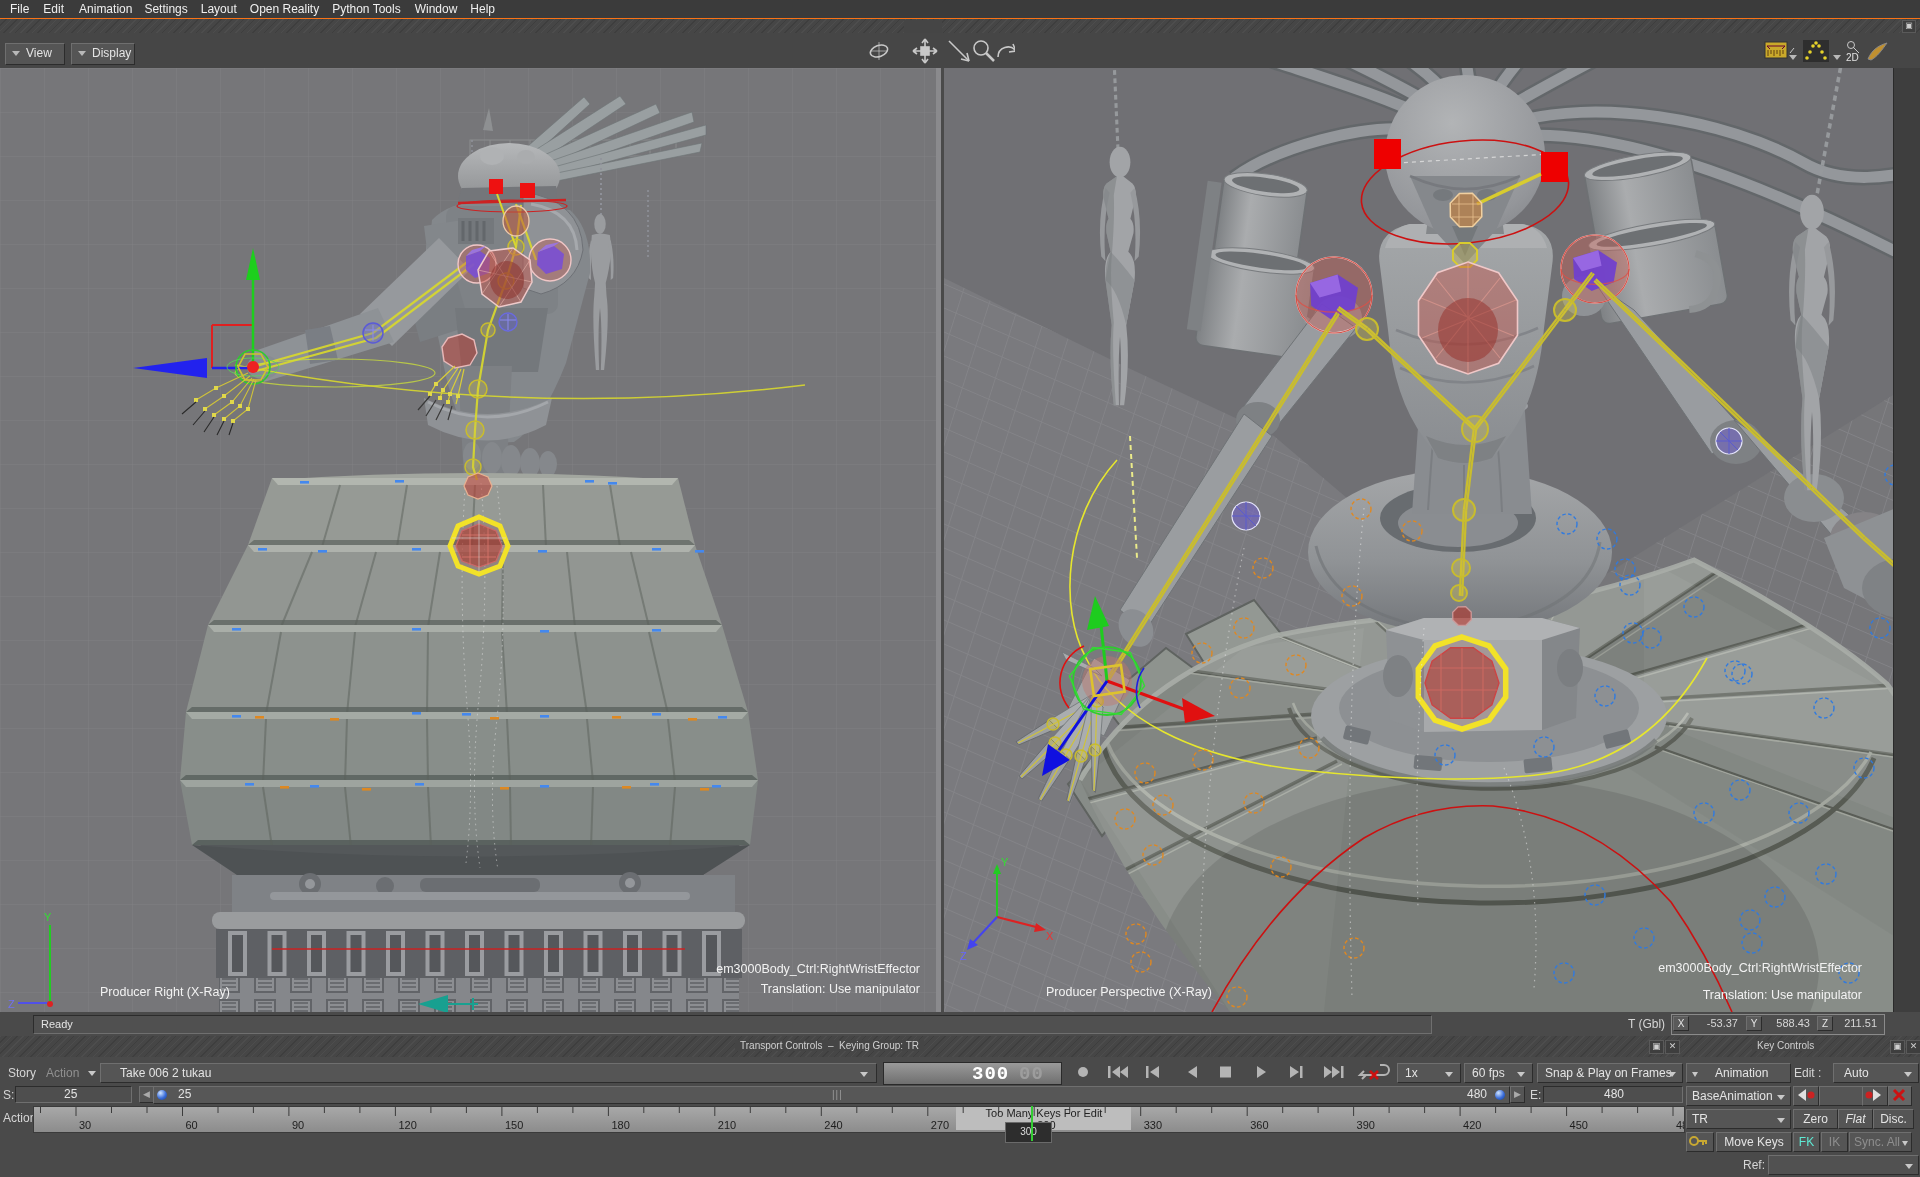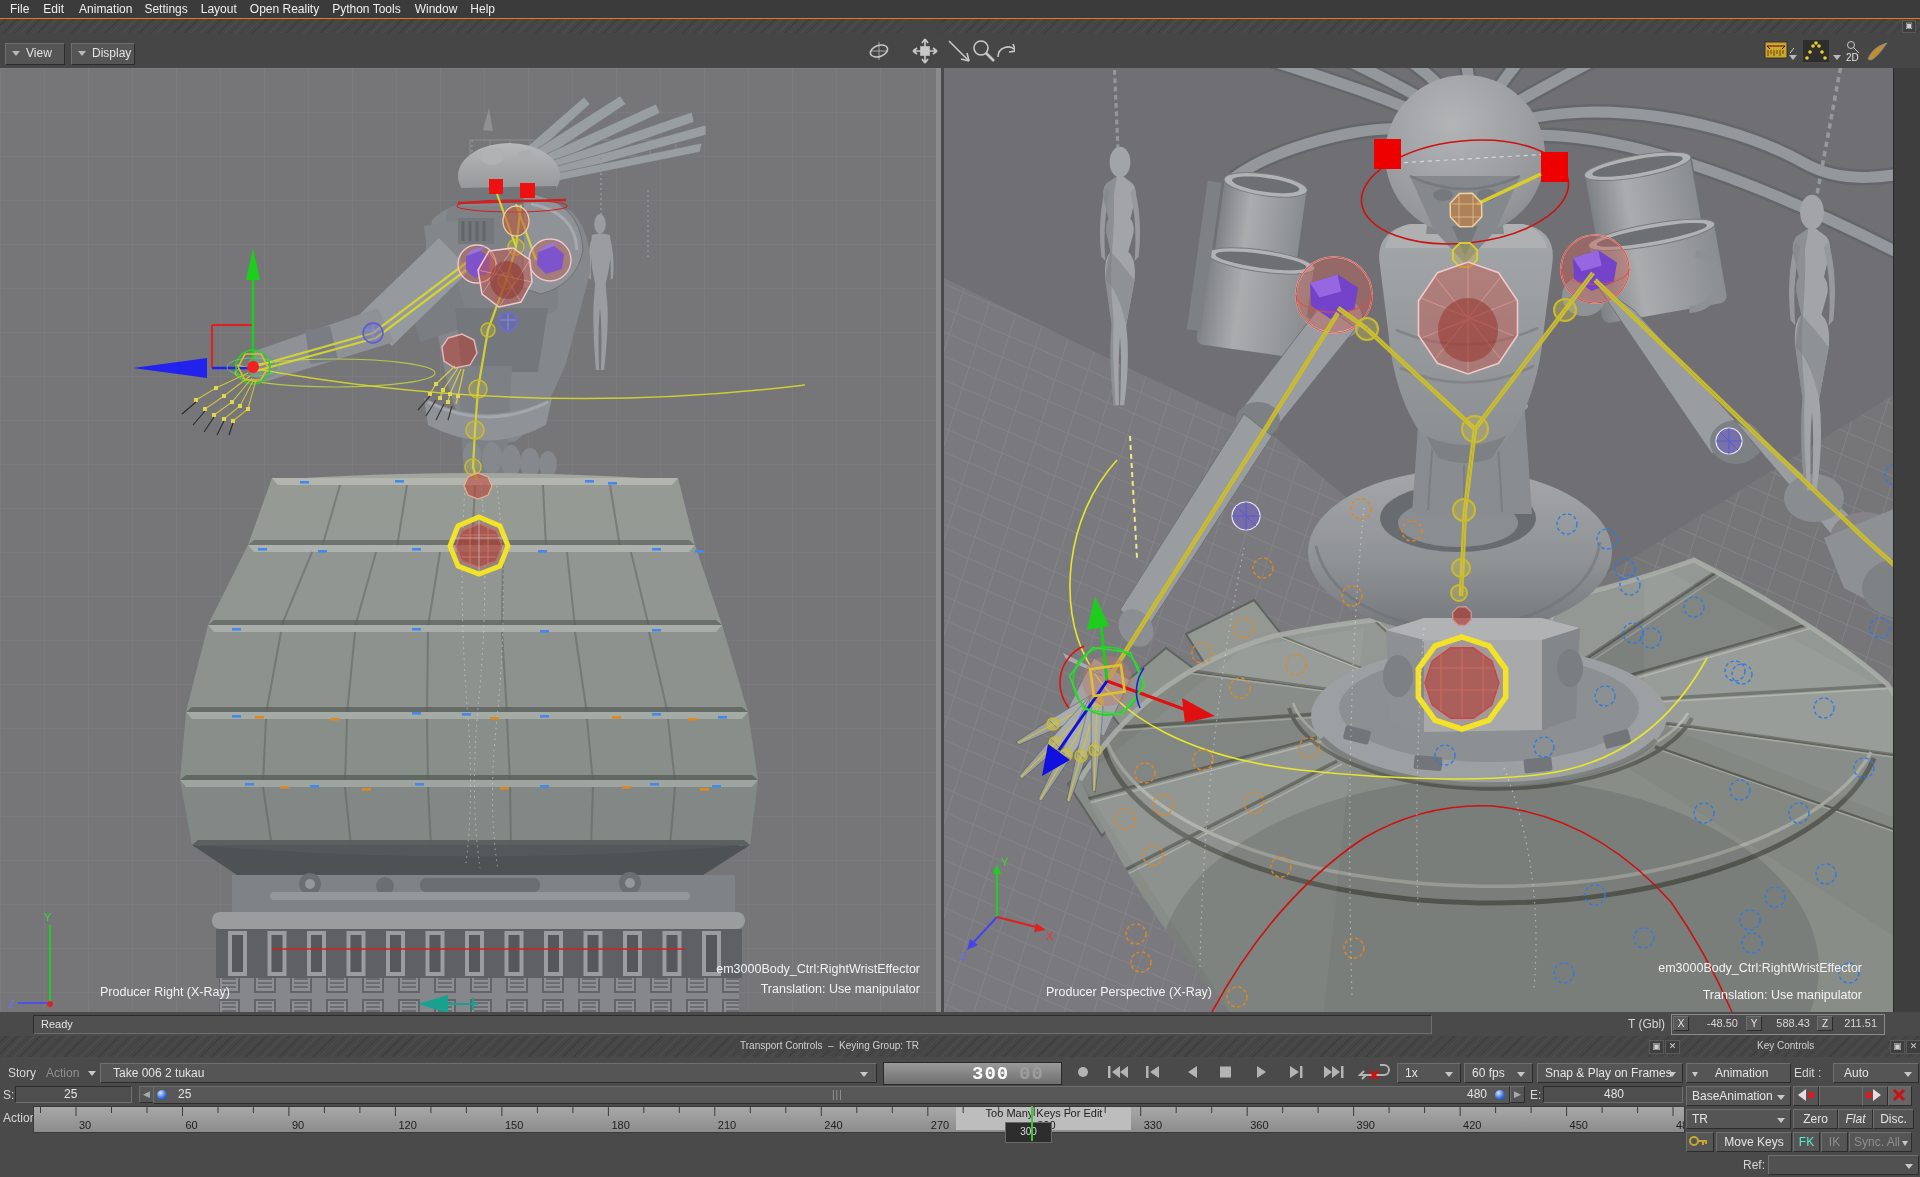--- a/index.html
+++ b/index.html
@@ -1202,42 +1202,42 @@
         <rect x="4" y="530" width="4" height="4"></rect>
         <rect x="18" y="530" width="4" height="4"></rect>
       </g>
     </svg></div>
 
 <div id="statusbar" class="abs">
   <div class="sunk" style="left:3px;top:3px;width:1397px;height:17px;background:#505050;font-size:11px;line-height:17px;margin-left:30px;"><span style="margin-left:7px">Ready</span></div>
   <div class="lbl" style="left:1628px;top:5px;">T (Gbl)</div>
   <div class="abs" style="left:1671px;top:2px;width:212px;height:19px;border:1px solid #8a8a8a;background:#4e4e4e;"></div>
   <div class="btn" style="left:1673px;top:4px;width:14px;height:13px;font-size:10px;line-height:13px;text-align:center;background:#5a5a5a;">X</div>
-  <div class="lbl" style="left:1694px;top:5px;width:44px;text-align:right;font-size:11px;">-48.50</div>
+  <div class="lbl" style="left:1694px;top:5px;width:44px;text-align:right;font-size:11px;">-53.37</div>
   <div class="btn" style="left:1746px;top:4px;width:14px;height:13px;font-size:10px;line-height:13px;text-align:center;background:#5a5a5a;">Y</div>
   <div class="lbl" style="left:1766px;top:5px;width:44px;text-align:right;font-size:11px;">588.43</div>
   <div class="btn" style="left:1817px;top:4px;width:14px;height:13px;font-size:10px;line-height:13px;text-align:center;background:#5a5a5a;">Z</div>
   <div class="lbl" style="left:1833px;top:5px;width:44px;text-align:right;font-size:11px;">211.51</div>
 </div>
 
 <div id="paneltitles" class="abs hatch">
   <span style="position:absolute;left:735px;top:4px;background:#454545;padding:0 5px;">Transport Controls&nbsp;&nbsp;–&nbsp;&nbsp;Keying Group: TR</span>
   <div class="winbtn" style="left:1649px;top:4px;">▣</div>
     <div class="winbtn" style="left:1665px;top:4px;">✕</div>
   <span style="position:absolute;left:1752px;top:4px;background:#454545;padding:0 5px;">Key Controls</span>
   <div class="winbtn" style="left:1890px;top:4px;">▣</div>
     <div class="winbtn" style="left:1906px;top:4px;">✕</div>
 </div>
 
 <div id="bottompanel" class="abs">
 
 <div class="lbl" style="left:8px;top:9px;">Story</div>
 <div class="glbl" style="left:46px;top:9px;">Action</div>
 <span class="tri" style="position:absolute;left:88px;top:14px;"></span>
-<div class="btn" style="left:100px;top:6px;width:775px;height:18px;"><span style="margin-left:12px">Take 006 2 tukau</span><span class="tri" style="position:absolute;right:8px;top:8px;"></span></div>
+<div class="btn" style="left:100px;top:6px;width:775px;height:18px;"><span style="margin-left:19px">Take 006 2 tukau</span><span class="tri" style="position:absolute;right:8px;top:8px;"></span></div>
 <div class="abs" style="left:883px;top:5px;width:177px;height:21px;background:linear-gradient(180deg,#9a9a9a,#6f6f6f);border:1px solid #2a2a2a;">
   <span style="position:absolute;left:88px;top:0px;font-family:'Liberation Mono',monospace;font-weight:bold;font-size:19px;color:#ffffff;letter-spacing:1px;">300</span>
   <span style="position:absolute;left:135px;top:0px;font-family:'Liberation Mono',monospace;font-weight:bold;font-size:19px;color:#9d9d9d;letter-spacing:1px;">00</span>
 </div>
 <svg class="abs" style="left:1070px;top:6px" width="330" height="18" viewBox="0 0 330 18">
  <g fill="#b4b4b4">
   <circle cx="13" cy="9" r="5"></circle>
   <g transform="translate(38,0)">
           <rect x="0" y="3" width="2.5" height="12"></rect>
           <path d="M12 9 l8-6 v12 z M4 9 l8-6 v12 z"></path>

